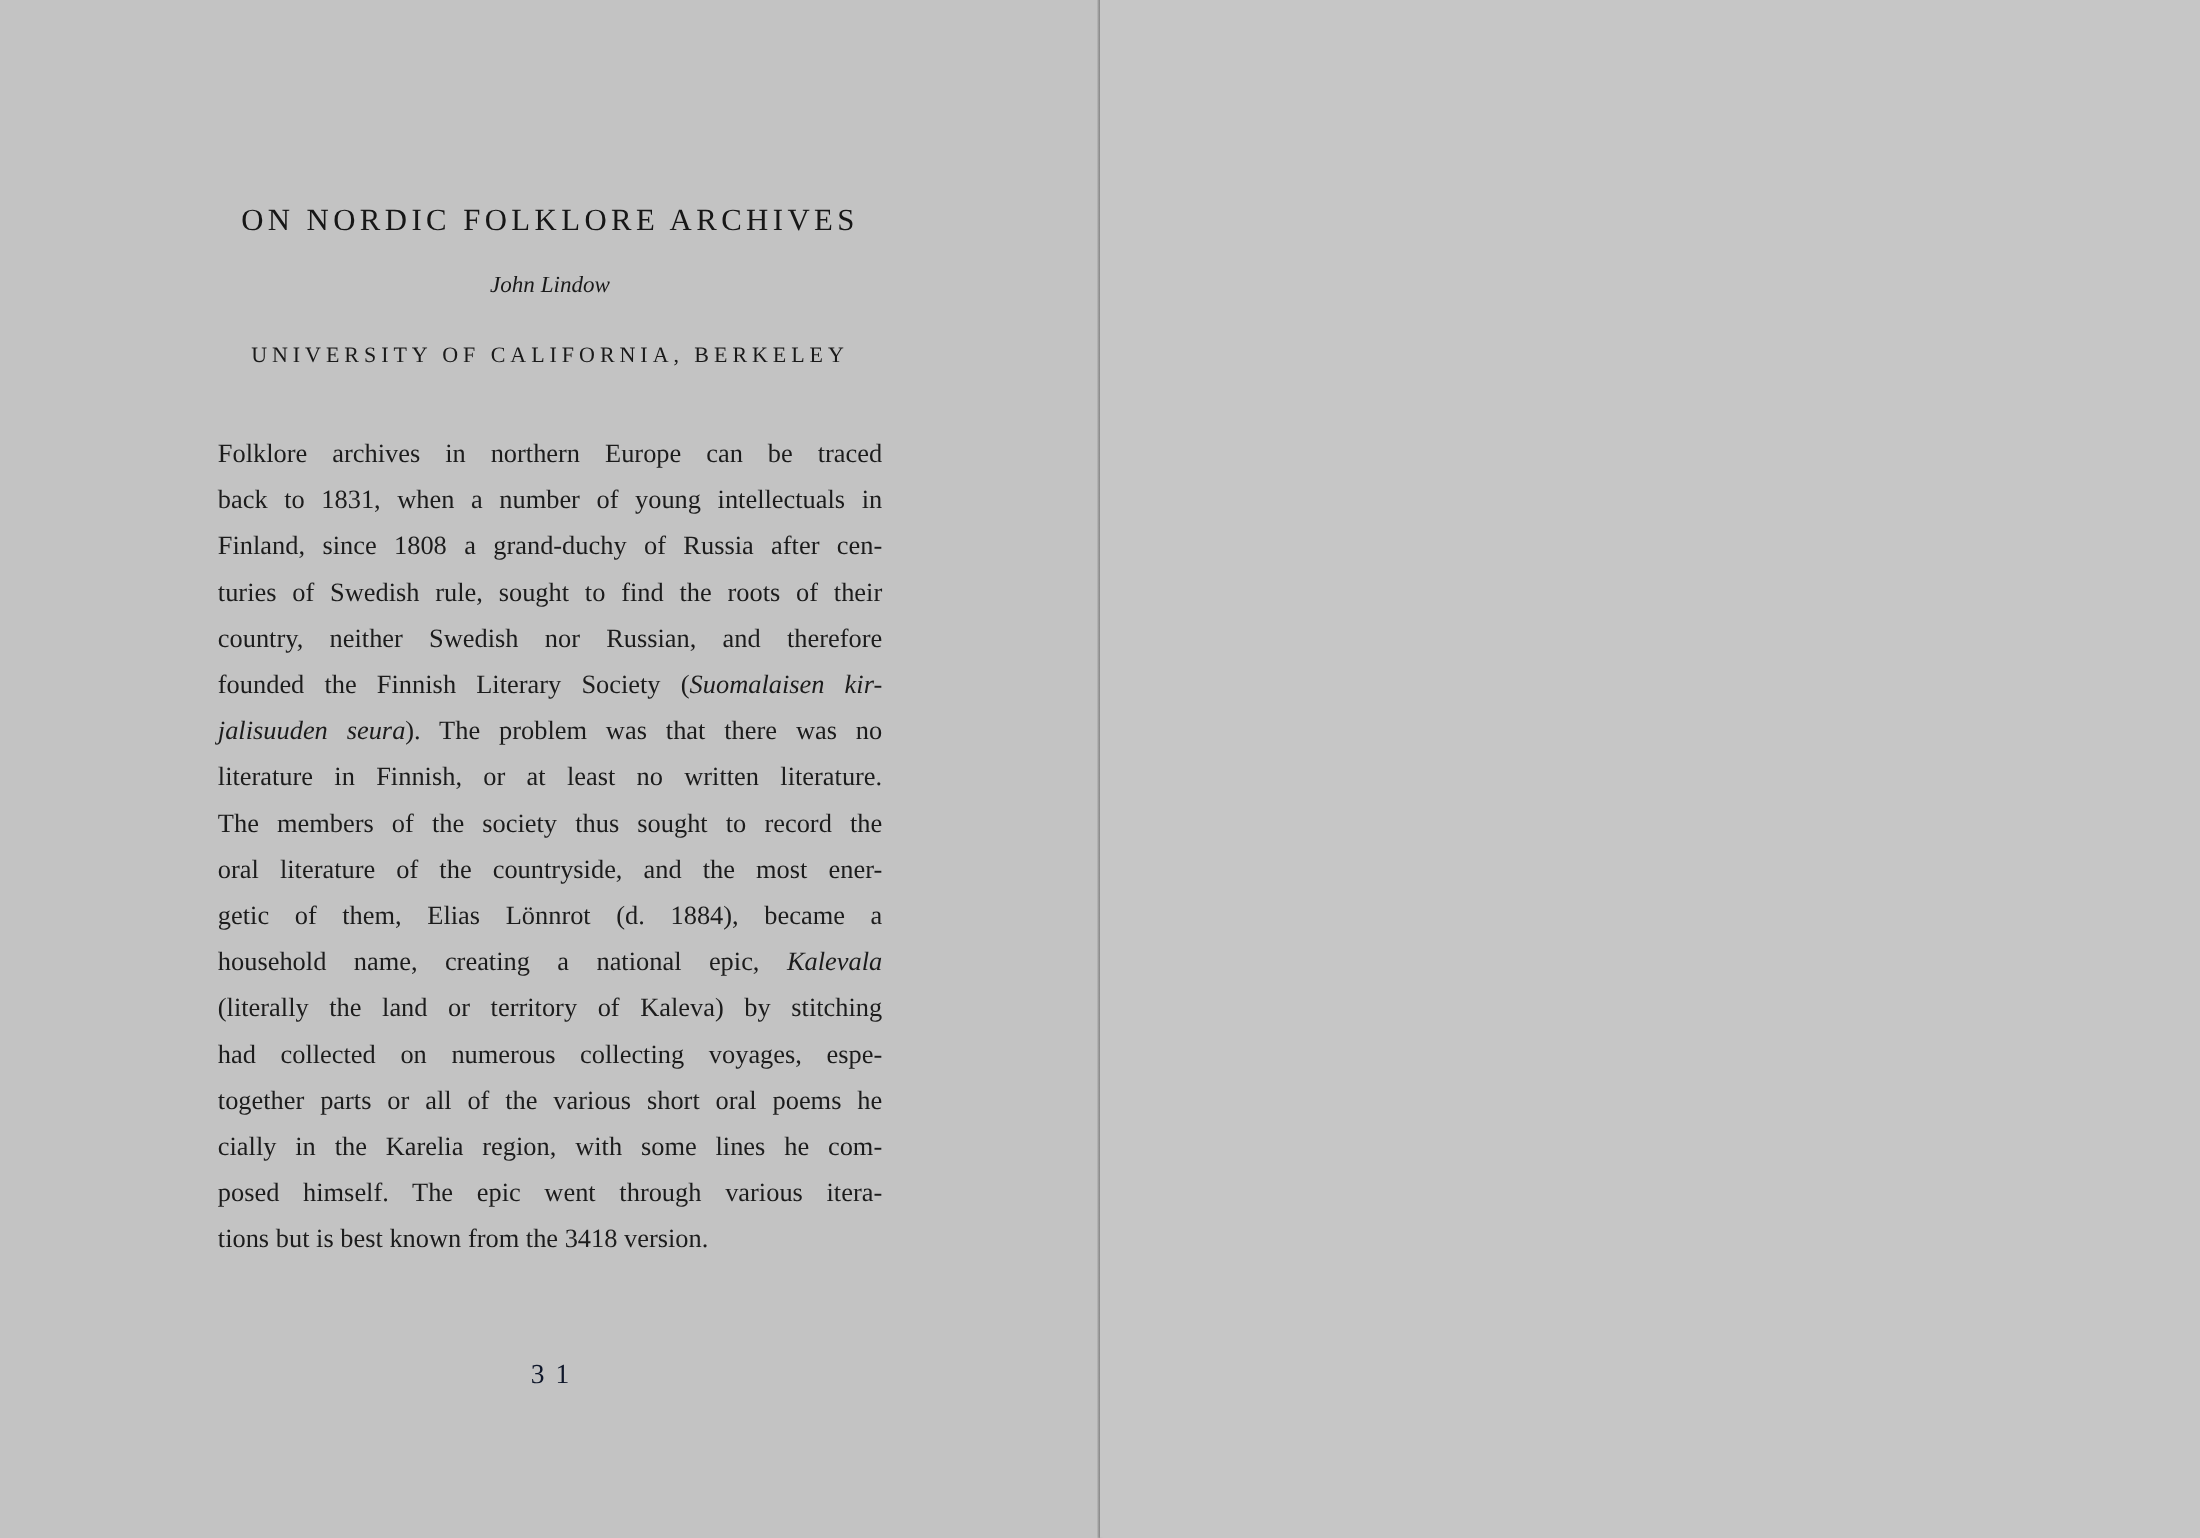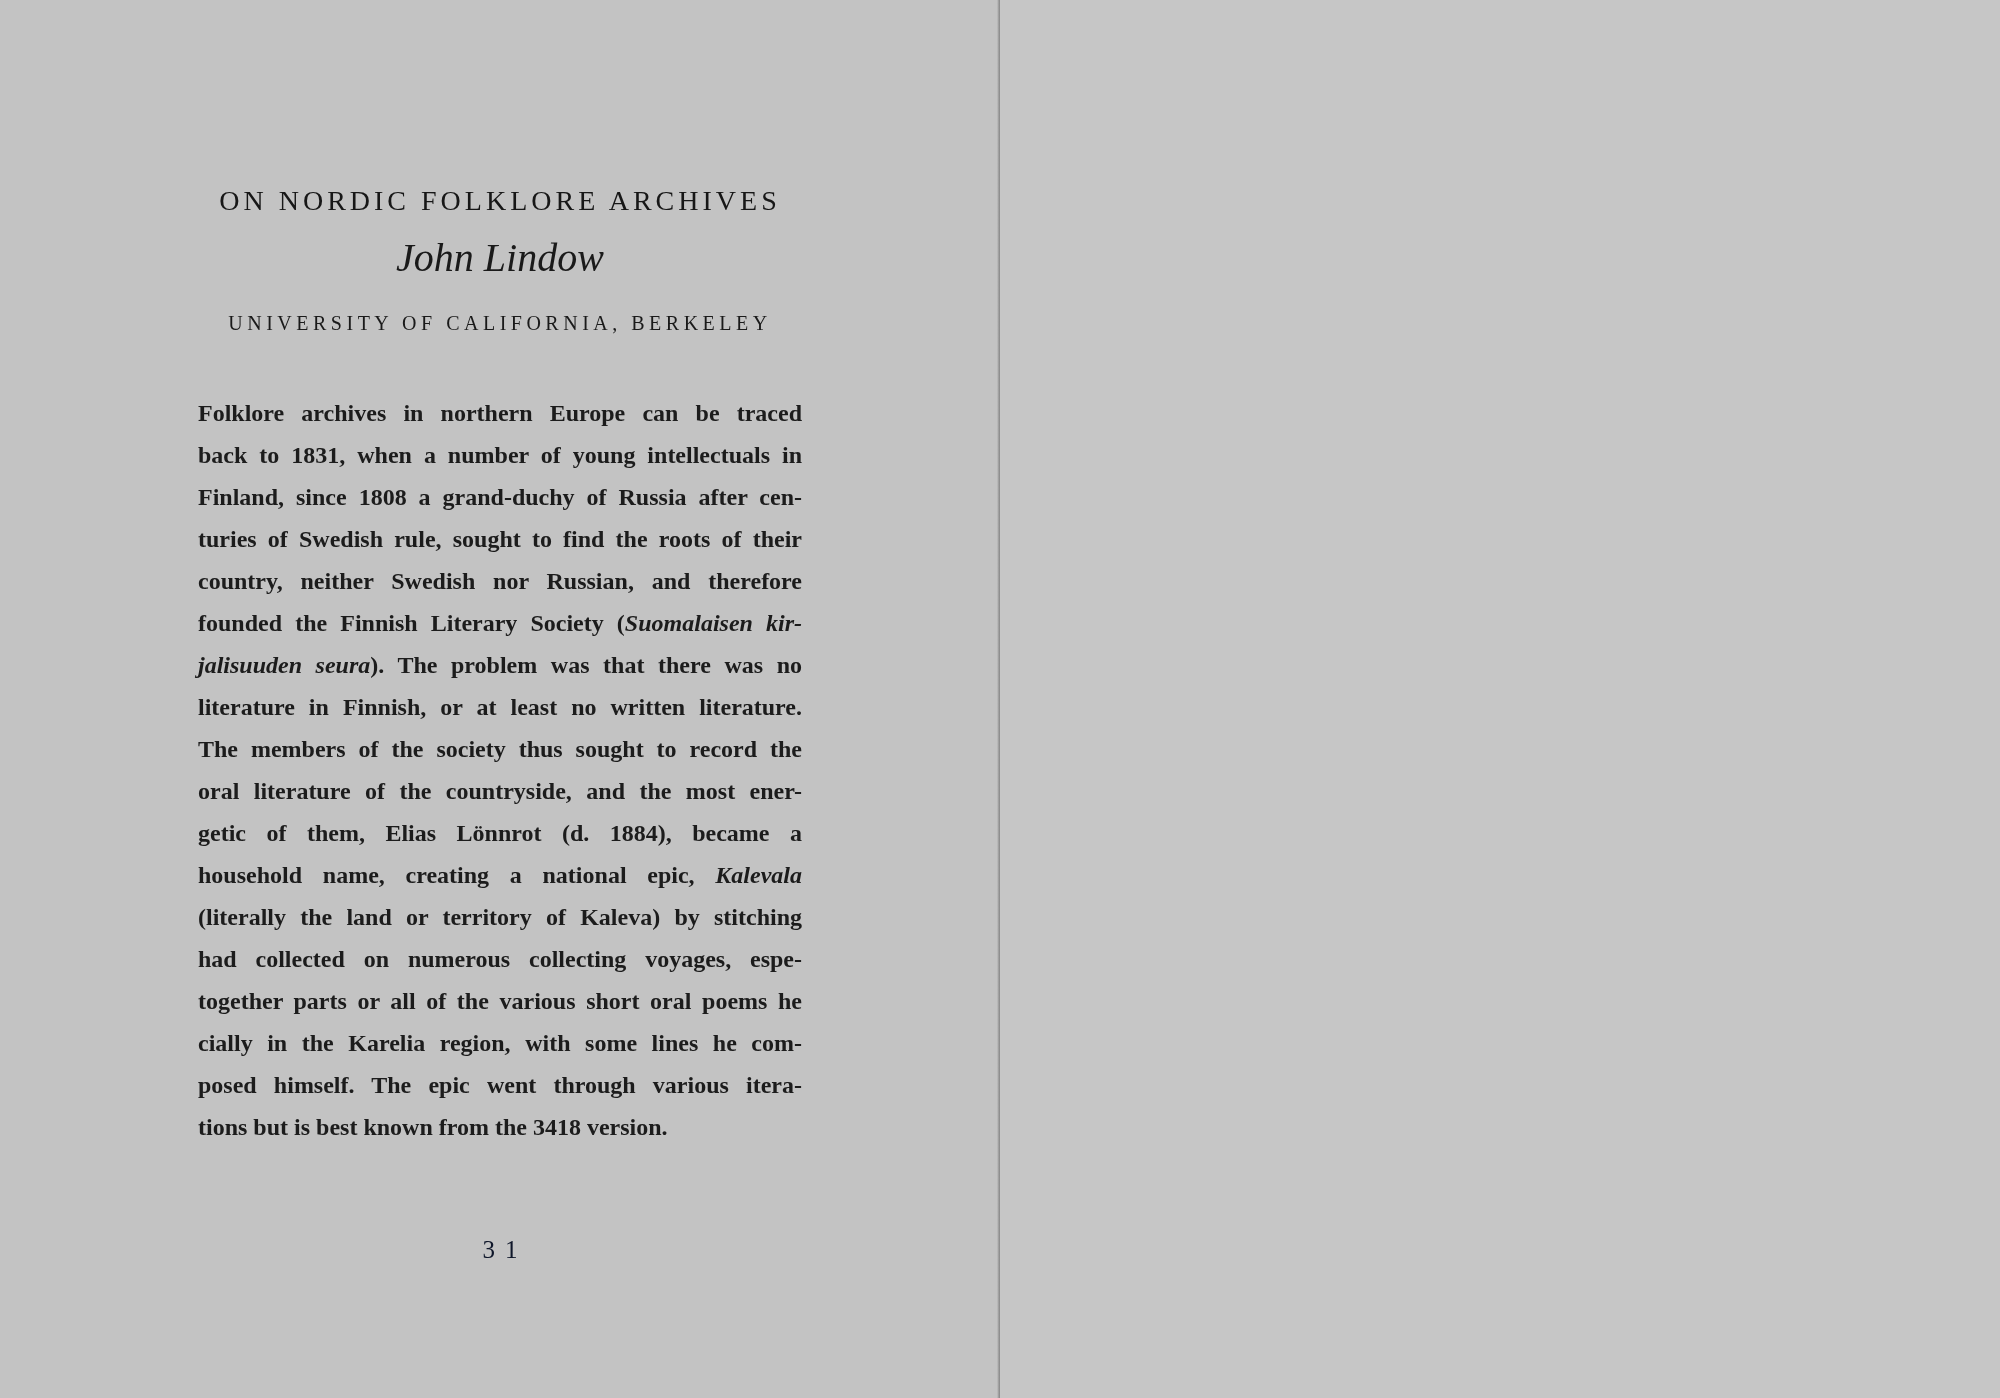--- a/index.html
+++ b/index.html
@@ -40,39 +40,38 @@
   }
   .title {
     font-size: 28px;
     letter-spacing: 4px;
     color: #171717;
     line-height: 34px;
     white-space: nowrap;
   }
   .author {
     font-style: italic;
-    font-size: 40px;
+    font-size: 21px;
     line-height: 40px;
     margin-top: 20px;
     color: #1a1a1a;
   }
   .affiliation {
     font-size: 20px;
     letter-spacing: 4.5px;
     line-height: 28px;
     margin-top: 31px;
     color: #1a1a1a;
     white-space: nowrap;
   }
   .body-col {
     position: absolute;
     width: 604px;
     font-size: 24px;
     line-height: 42px;
-    font-weight: bold;
   }
   .body-left  { left: 198px;  top: 392px; }
   .line {
     text-align: justify;
     text-align-last: justify;
     height: 42px;
     overflow: visible;
   }
   .line.last {
     text-align-last: left;

